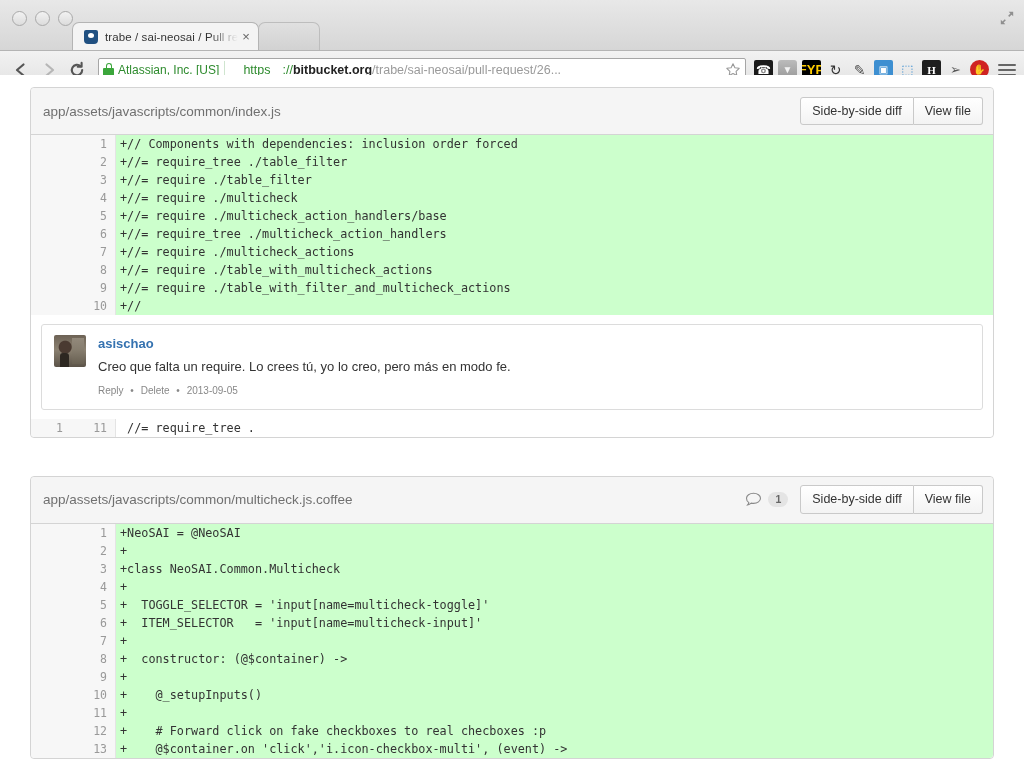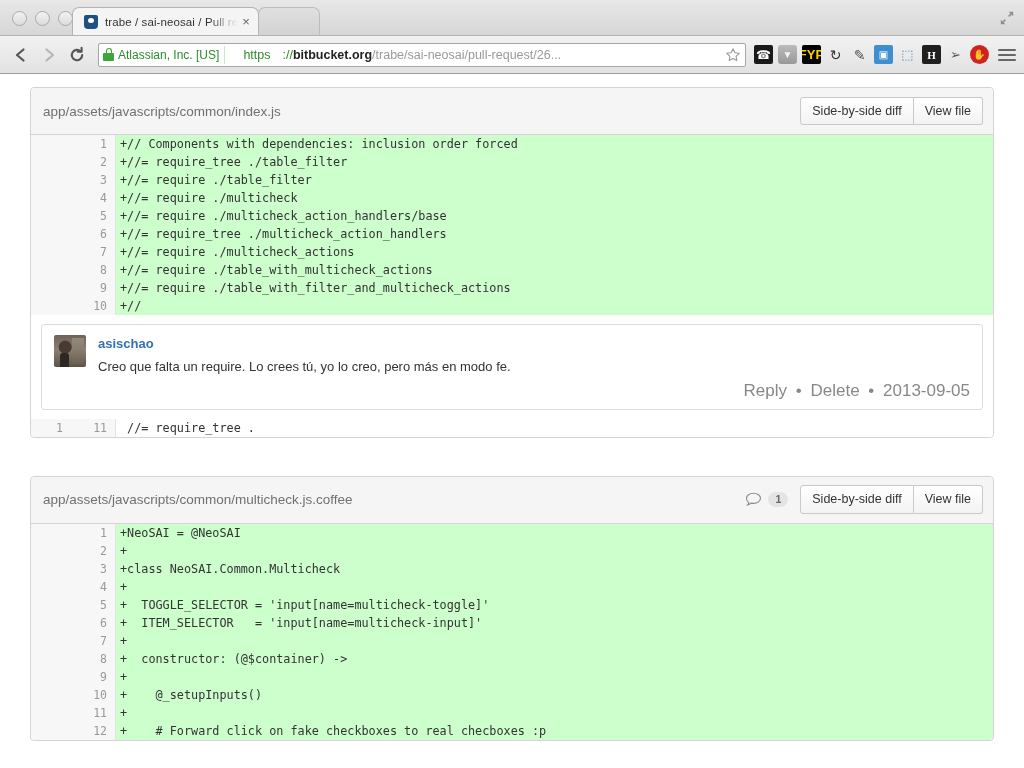--- a/index.html
+++ b/index.html
@@ -15,21 +15,21 @@
 
   
   .browser {
     width: 1024px;
     height: 768px;
     position: relative;
     overflow: hidden;
   }
 
   .titlebar {
-    height: 36px;
+    height: 51px;
     background: linear-gradient(to bottom, #e8e8e8 0%, #d6d6d6 100%);
     border-bottom: 1px solid #b4b4b4;
     position: relative;
     box-sizing: border-box;
   }
 
   .traffic {
     position: absolute;
     left: 12px;
     top: 11px;
@@ -387,23 +387,22 @@
     color: #3572b0;
     margin-bottom: 5px;
   }
   .ci-text {
     font-size: 13px;
     color: #333;
     margin-bottom: 6px;
     line-height: 1.35;
   }
   .ci-meta {
-    font-size: 17px;
+    font-size: 10px;
     color: #888;
-    text-align: right;
   }
   .ci-meta .sep { margin: 0 4px; }
 </style>
 </head>
 <body>
 
 <div class="browser">
 
   <div class="titlebar">
     <div class="traffic">
@@ -642,19 +641,24 @@
             <tr class="added">
               <td class="gut old"></td>
               <td class="gut">11</td>
               <td class="codecell">+</td>
             </tr>
             <tr class="added">
               <td class="gut old"></td>
               <td class="gut">12</td>
               <td class="codecell">+    # Forward click on fake checkboxes to real checboxes :p</td>
             </tr>
+            <tr class="added">
+              <td class="gut old"></td>
+              <td class="gut">13</td>
+              <td class="codecell">+    @$container.on 'click','i.icon-checkbox-multi', (event) -&gt;</td>
+            </tr>
           </tbody>
         </table>
       </div>
     </div>
 
   </div>
 </div>
 
 </body></html>

